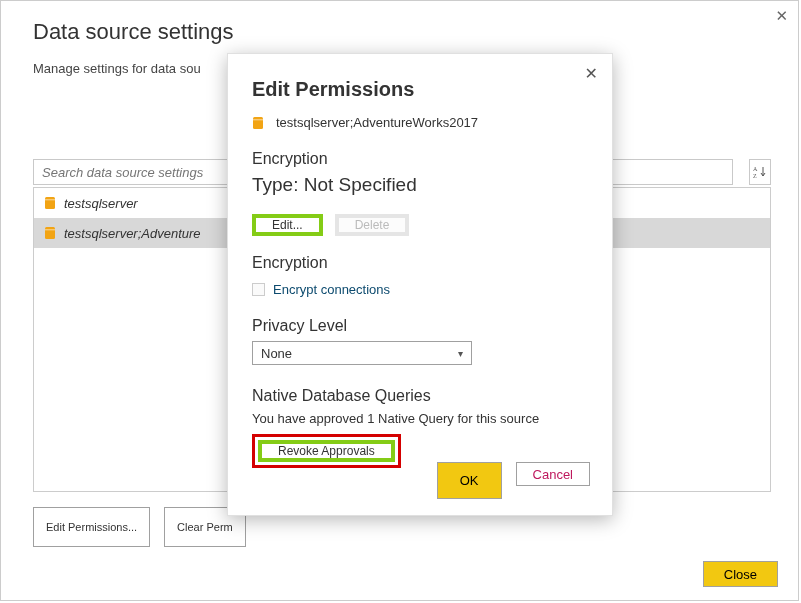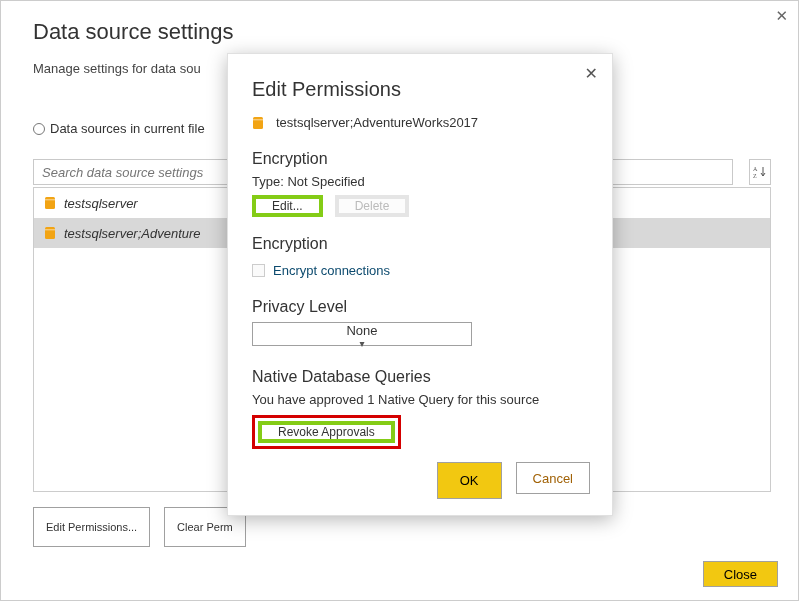--- a/index.html
+++ b/index.html
@@ -140,38 +140,38 @@
   .modal-close {
     position: absolute;
     top: 10px; right: 14px;
     font-size: 16px;
     color: #555;
     cursor: pointer;
     font-family: Arial, sans-serif;
   }
   .modal-title {
     font-size: 20px;
-    font-weight: 400;
+    font-weight: 700;
     color: #333;
     margin: 2px 0 14px 0;
   }
   .modal-source-line {
     display: flex; align-items: center; gap: 12px;
     font-size: 13px; color: #333;
     margin-bottom: 20px;
   }
   .section-head {
     font-size: 16px;
     font-weight: 400;
     color: #333;
     margin: 0 0 6px 0;
   }
   .cred-type {
-    font-size: 13px; color: #333;
-    margin-bottom: 6px;
+    font-size: 19px; color: #333;
+    margin-bottom: 18px;
   }
   .cred-btns { display: flex; gap: 12px; margin-bottom: 18px;}
   .small-btn {
     height: 22px;
     padding: 0 16px;
     border: 4px solid #84cc16;
     background: #fff;
     font-size: 12px;
     color: #333;
     cursor: pointer;
@@ -196,21 +196,20 @@
   .select-box {
     width: 220px; height: 24px;
     border: 1px solid #a0a0a0;
     background: #fff;
     display: flex; align-items: center; justify-content: space-between;
     padding: 0 8px;
     font-size: 13px;
     color: #333;
     cursor: pointer;
     margin-bottom: 22px;
-    flex-direction: column;
   }
   .caret { font-size: 10px; color: #555; }
   .approve-text {
     font-size: 13px; color: #333;
     margin: 4px 0 8px 0;
   }
   .revoke-wrap {
     display: inline-block;
     padding: 3px;
     border: 3px solid #d40000;
@@ -221,42 +220,38 @@
     display: flex; gap: 14px;
   }
   .ok-btn {
     height: 37px; padding: 0 22px;
     border: 1px solid #a0a0a0;
     background: #f2c811;
     font-size: 13px; color:#000;
     cursor:pointer;
   }
   .cancel-btn {
-    height: 32px; padding: 0 16px;
-    border: 1px solid #a0a0a0;
-    background: #fff;
-    font-size: 13px; color:#a16207;
+    height: 24px; padding: 0 16px;
+    border: 1px solid #a0a0a0;
+    background: #fff;
+    font-size: 13px; color:#be185d;
     cursor:pointer;
   }
 </style>
 </head>
 <body>
 
 <div class="outer-border">
 
   <div class="close-x">✕</div>
 
   <div class="page-title">Data source settings</div>
 
   <div class="subtitle">Manage settings for data sou</div>
 
-  <div class="scope-radio">
-    <span class="radio-circle"></span>
-    <span>Data sources in current file</span>
-  </div>
 
   <input class="search-box" type="text" placeholder="Search data source settings" style="">
 
   <div class="sort-btn">
     <svg width="14" height="14" viewBox="0 0 14 14">
       <text x="0" y="6" font-size="6" fill="#555" font-family="Segoe UI">A</text>
       <text x="0" y="13" font-size="6" fill="#555" font-family="Segoe UI">Z</text>
       <path d="M10 2 v9 M8 8 l2 3 l2 -3" stroke="#555" stroke-width="1" fill="none"></path>
     </svg>
   </div>

